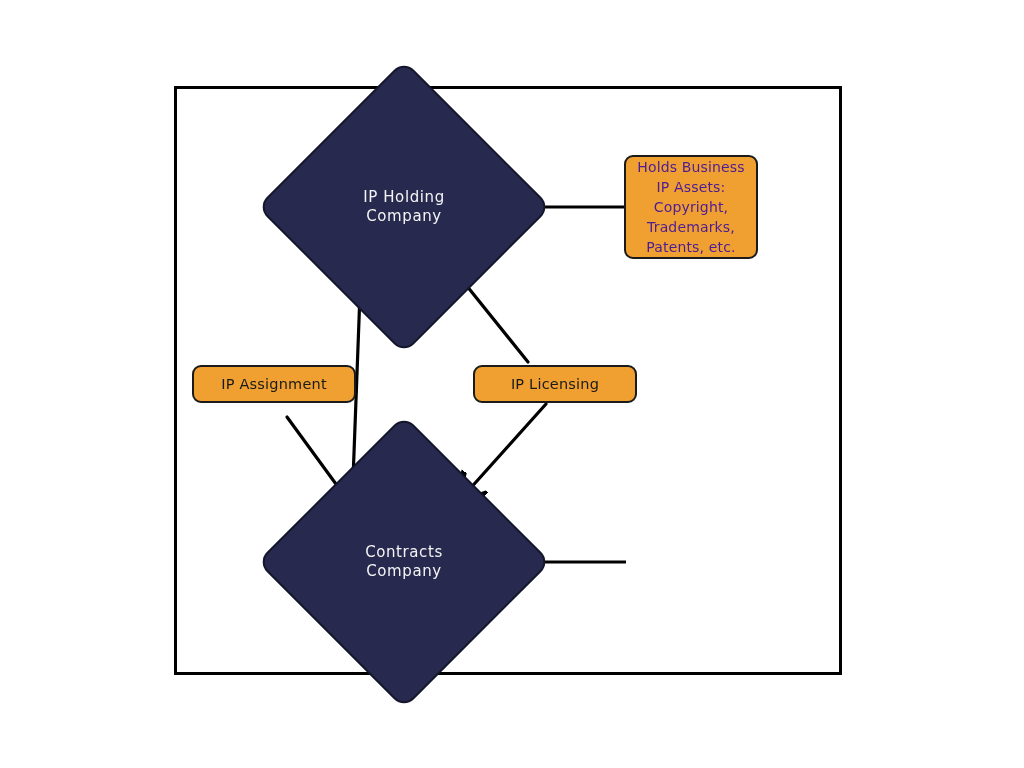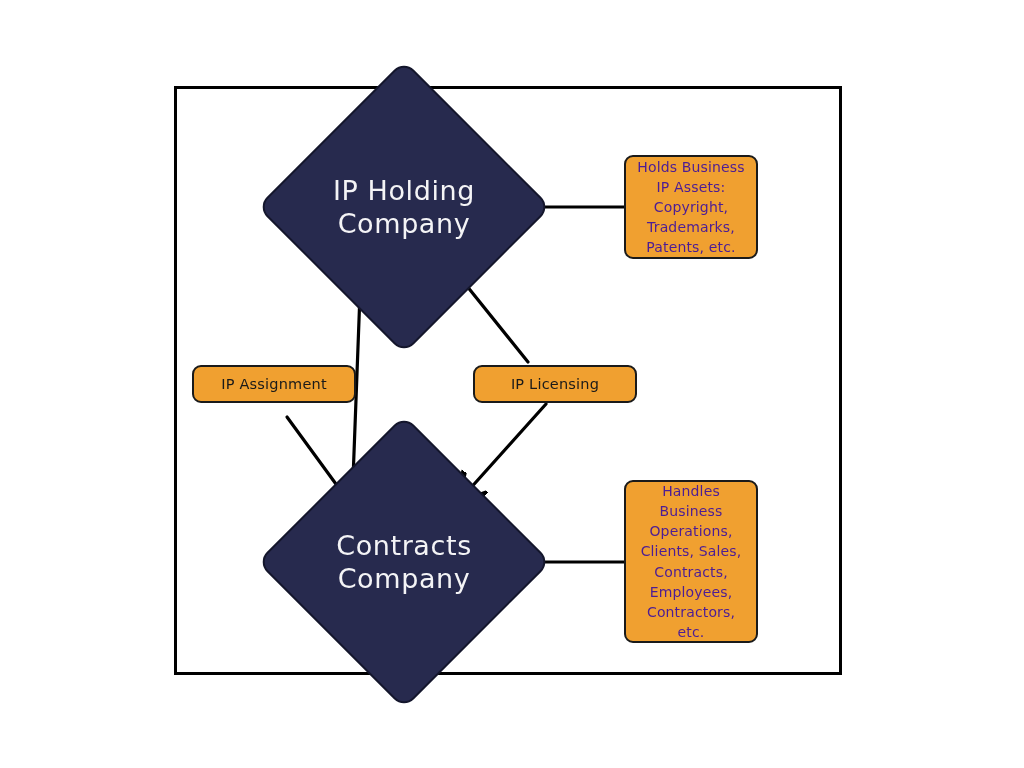--- a/index.html
+++ b/index.html
@@ -59,21 +59,21 @@
     position: absolute;
     left: -24px;
     top: 0;
     width: 256px;
     height: 208px;
     display: flex;
     align-items: center;
     justify-content: center;
     text-align: center;
     color: #f4f4f6;
-    font-size: 27px;
+    font-size: 15px;
     line-height: 1.24;
     letter-spacing: 0.6px;
     font-family: "DejaVu Sans", sans-serif;
     pointer-events: none;
   }
   #diamond-holding-wrap  { left: 300px; top: 103px; }
   #diamond-operating-wrap{ left: 300px; top: 458px; }
 
   
   .note {
@@ -168,23 +168,20 @@
         <span>Contracts</span><br>
         <span>Company</span>
       </span>
     </div>
   </div>
 
   <div class="note" id="note-holding">
     <span>Holds Business IP Assets: Copyright, Trademarks, Patents, etc.</span>
   </div>
 
-  <div class="note" id="note-operating">
-    <span>Handles Business Operations, Clients, Sales, Contracts, Employees, Contractors, etc.</span>
-  </div>
 
   <div class="pill" id="pill-licensing">
     <span>IP Licensing</span>
   </div>
 
   <div class="pill" id="pill-assignment">
     <span>IP Assignment</span>
   </div>
 
 </div>

